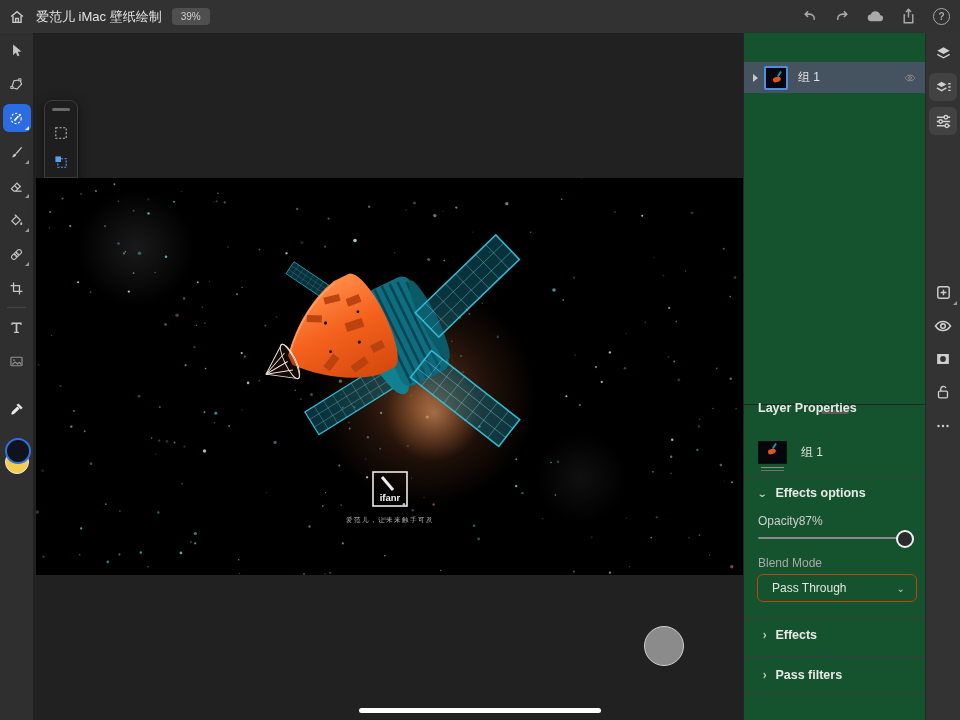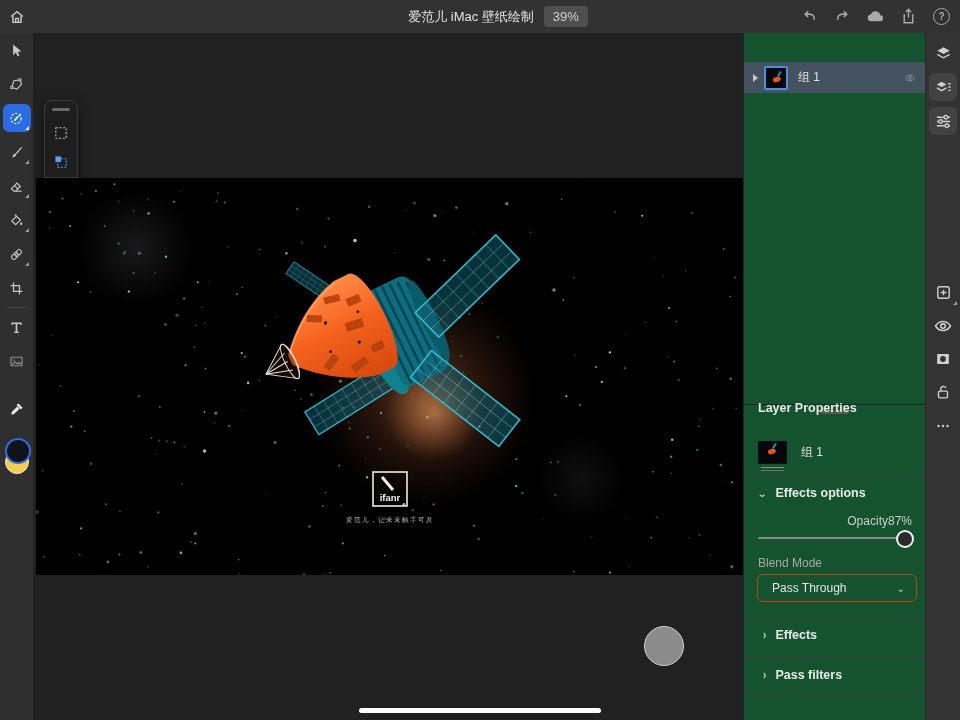--- a/index.html
+++ b/index.html
@@ -4,23 +4,23 @@
 <style>
   html,body{margin:0;padding:0;}
   body{width:960px;height:720px;overflow:hidden;position:relative;background:#212121;
        font-family:"Liberation Sans","DejaVu Sans",sans-serif;color:#d8d8d8;-webkit-font-smoothing:antialiased;}
   .abs{position:absolute;}
   svg{display:block;}
 
   
   #topbar{left:0;top:0;width:960px;height:33px;background:#323232;display:flex;align-items:center;}
   #topbar .home{width:34px;height:33px;display:flex;align-items:center;justify-content:center;color:#c9c9c9;}
-  #title-wrap{position:absolute;left:0;right:0;top:0;height:33px;display:flex;align-items:center;justify-content:center;gap:10px;pointer-events:none;padding-left:36px;}
+  #title-wrap{position:absolute;left:0;right:0;top:0;height:33px;display:flex;align-items:center;gap:10px;pointer-events:none;padding-left:36px;}
   #title-wrap .doc-title{font-size:13px;color:#e3e3e3;}
-  #title-wrap .zoom-badge{background:#4f4f4f;color:#cfcfcf;font-size:13px;padding:3px 9px;border-radius:4px;pointer-events:auto;}
+  #title-wrap .zoom-badge{background:#4f4f4f;color:#cfcfcf;font-size:10px;padding:3px 9px;border-radius:4px;pointer-events:auto;}
   #topbar-right{position:absolute;right:2px;top:0;height:33px;display:flex;align-items:center;}
   #topbar-right .tb-btn{width:33px;height:33px;display:flex;align-items:center;justify-content:center;color:#a9a9a9;}
   .helpq{width:15px;height:15px;border:1.4px solid #a9a9a9;border-radius:50%;font-size:10px;line-height:15px;text-align:center;color:#a9a9a9;font-weight:bold;}
 
   
   #toolbar{left:0;top:33px;width:33px;height:687px;background:#2f2f2f;display:flex;flex-direction:column;align-items:center;}
   .tool{width:33px;height:34px;display:flex;align-items:center;justify-content:center;color:#c6c6c6;position:relative;}
   .tool.active .tool-bg{position:absolute;left:2.5px;top:3px;width:28px;height:28px;background:#2b6ce2;border-radius:6px;}
   .tool.active{color:#fff;}
   .tool svg{position:relative;}
@@ -61,21 +61,21 @@
   #split-handle{position:absolute;left:77px;top:377px;width:28px;height:4px;border-radius:2px;background:#5a5a5a;}
   #lp-title{position:absolute;left:14px;top:368px;}
   #lp-ident{position:absolute;left:14px;top:408px;display:flex;align-items:center;}
   #lp-thumb{width:27px;height:21px;background:#05070c;border:1px solid #111;position:relative;}
   #lp-thumb .thumb-sat{left:9px;top:7px;}
   #lp-thumb:after{content:"";position:absolute;left:2px;bottom:-5px;width:23px;height:1.5px;background:#8f8f8f;box-shadow:0 3px 0 #6f6f6f;}
   #lp-ident .l-name{margin-left:14px;}
   .rp-div{position:absolute;left:0;width:182px;height:1px;background:#3d3d3d;}
   .sec-row{position:absolute;left:14px;display:flex;align-items:center;gap:9px;color:#e8e8e8;}
   .chev{color:#c9c9c9;font-size:10px;transform:scaleX(1.3);}
-  #opacity-row{position:absolute;left:14px;top:481px;width:154px;display:flex;justify-content:flex-end;color:#cfcfcf;}
+  #opacity-row{position:absolute;left:14px;top:481px;width:154px;display:flex;justify-content:flex-start;color:#cfcfcf;}
   #slider{position:absolute;left:14px;top:504px;width:154px;height:2px;background:#8a8a8a;border-radius:1px;}
   #slider .knob{position:absolute;right:-2px;top:-7px;width:14px;height:14px;border-radius:50%;background:#2b2b2b;border:2px solid #f2f2f2;}
   #blend-label{position:absolute;left:14px;top:523px;color:#a9a9a9;}
   #blend-dd{position:absolute;left:13px;top:541px;width:160px;height:28px;border:1px solid #c2410c;border-radius:6px;box-sizing:border-box;
             display:flex;align-items:center;color:#e4e4e4;}
   #blend-dd .dd-val{margin-left:14px;}
   #blend-dd .dd-chev{margin-left:auto;margin-right:11px;font-size:10px;color:#c9c9c9;}
 
   
   #rstrip{left:925px;top:33px;width:35px;height:687px;background:#333333;border-left:1px solid #292929;box-sizing:border-box;}

